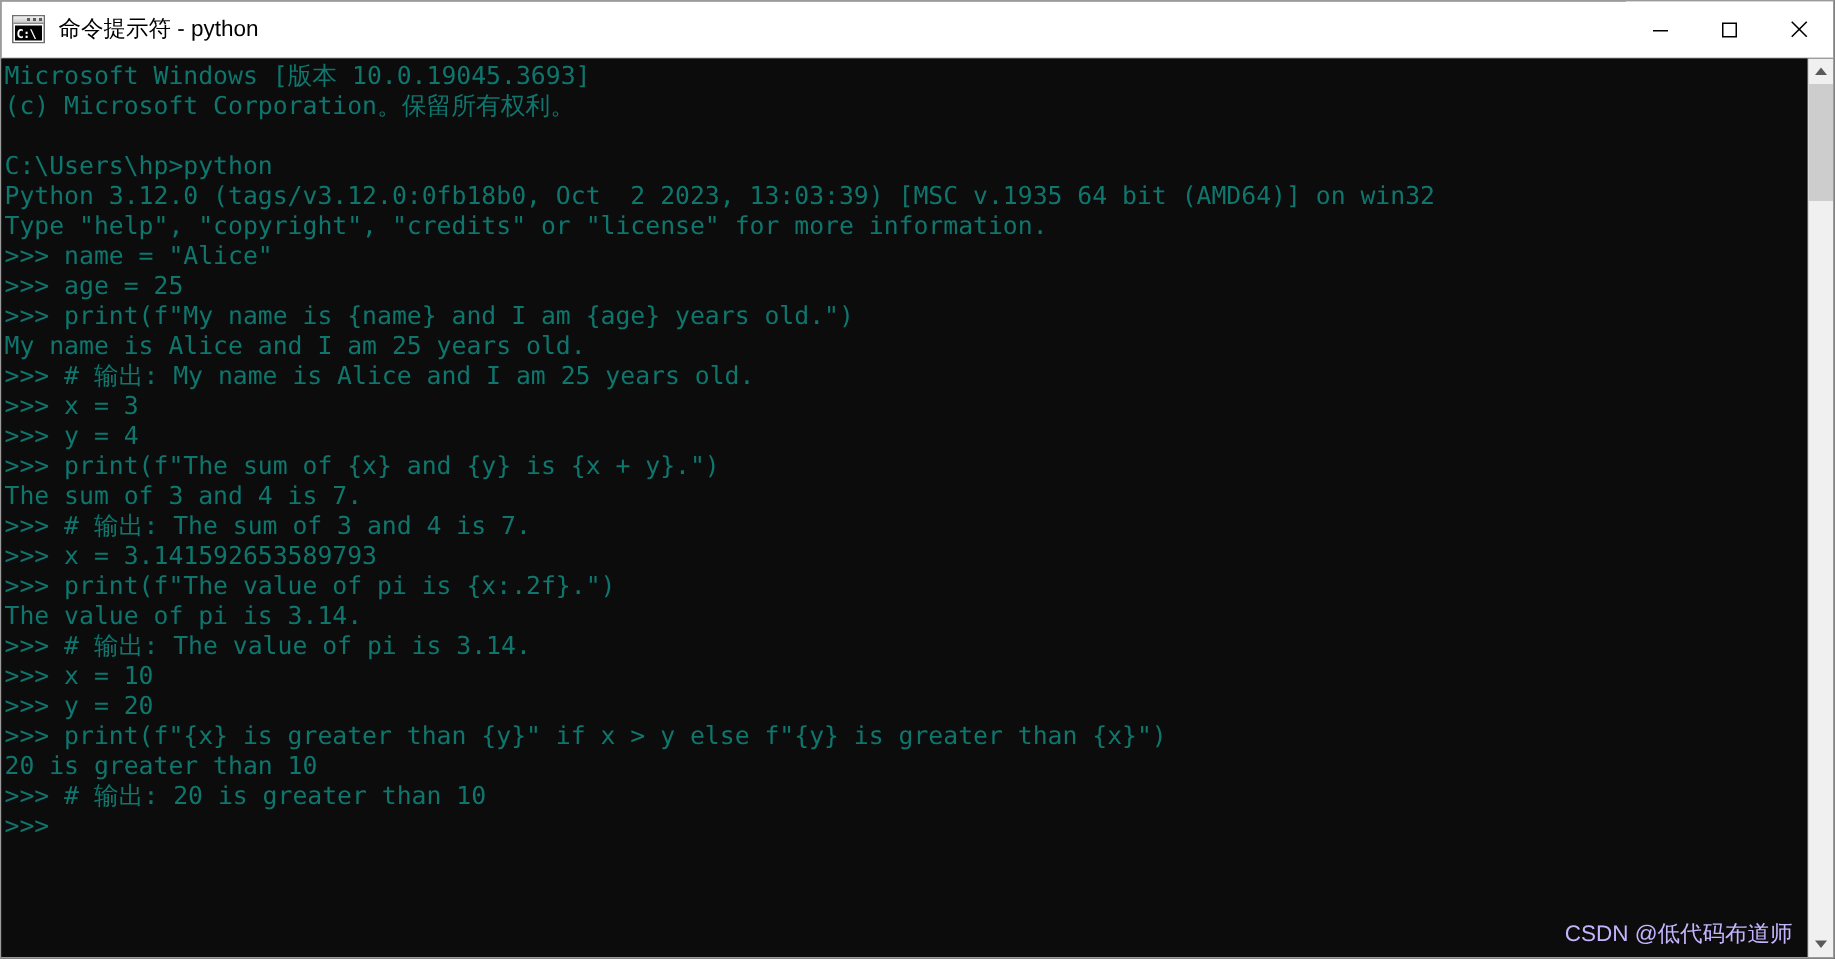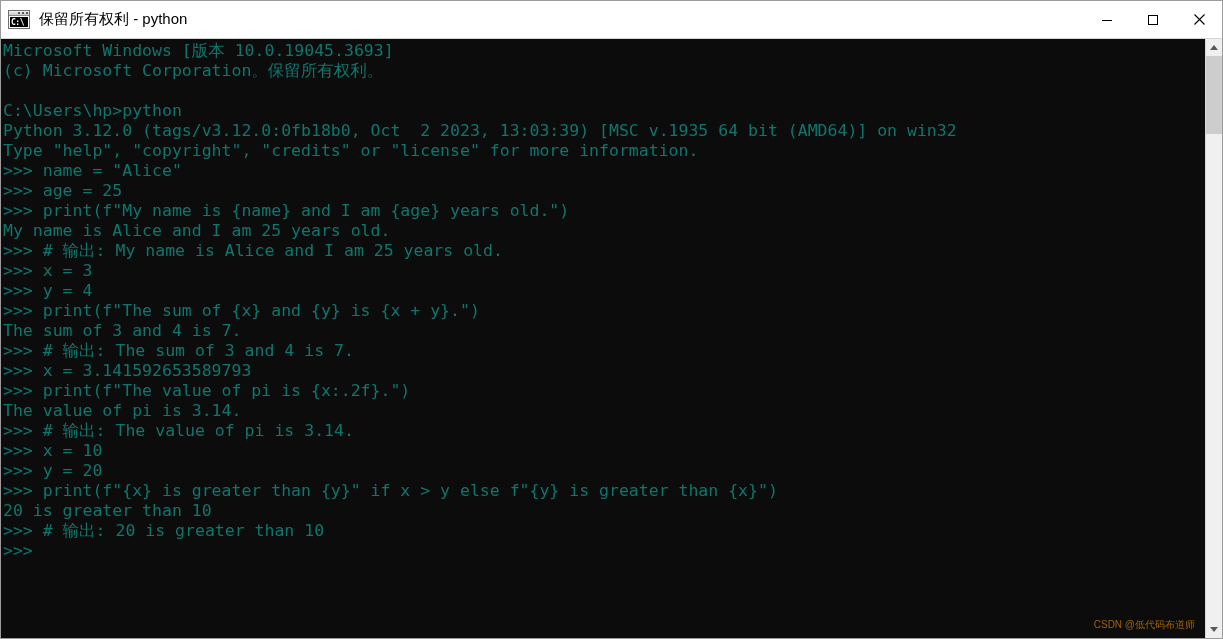--- a/index.html
+++ b/index.html
@@ -131,22 +131,22 @@
     color: #0f766e;
     white-space: pre;
     letter-spacing: 0px;
   }
 
   .watermark {
     position: absolute;
     right: 10px;
     bottom: 6px;
     font-family: "Liberation Sans", sans-serif;
-    font-size: 10px;
-    color: #a16207;
+    font-size: 15px;
+    color: #c4b5fd;
     white-space: nowrap;
     pointer-events: none;
     margin-top: 25px;
   }
 
   
   .scrollbar {
     width: 17px;
     min-width: 17px;
     background: #f0f0f0;
@@ -192,21 +192,21 @@
   <div class="titlebar">
     <div class="title-left">
       <span class="cmd-icon">
         <span class="bar">
           <i></i>
           <i></i>
           <i></i>
         </span>
         <span class="screen">C:\</span>
       </span>
-      <span class="title-text">保留所有权利 - python</span>
+      <span class="title-text">命令提示符 - python</span>
     </div>
 
     <div class="win-buttons">
       <div class="win-btn">
         <svg width="12" height="12" viewBox="0 0 12 12">
           <line x1="1" y1="6.5" x2="11" y2="6.5" stroke="#000000" stroke-width="1"></line>
         </svg>
       </div>
       <div class="win-btn">
         <svg width="12" height="12" viewBox="0 0 12 12">

